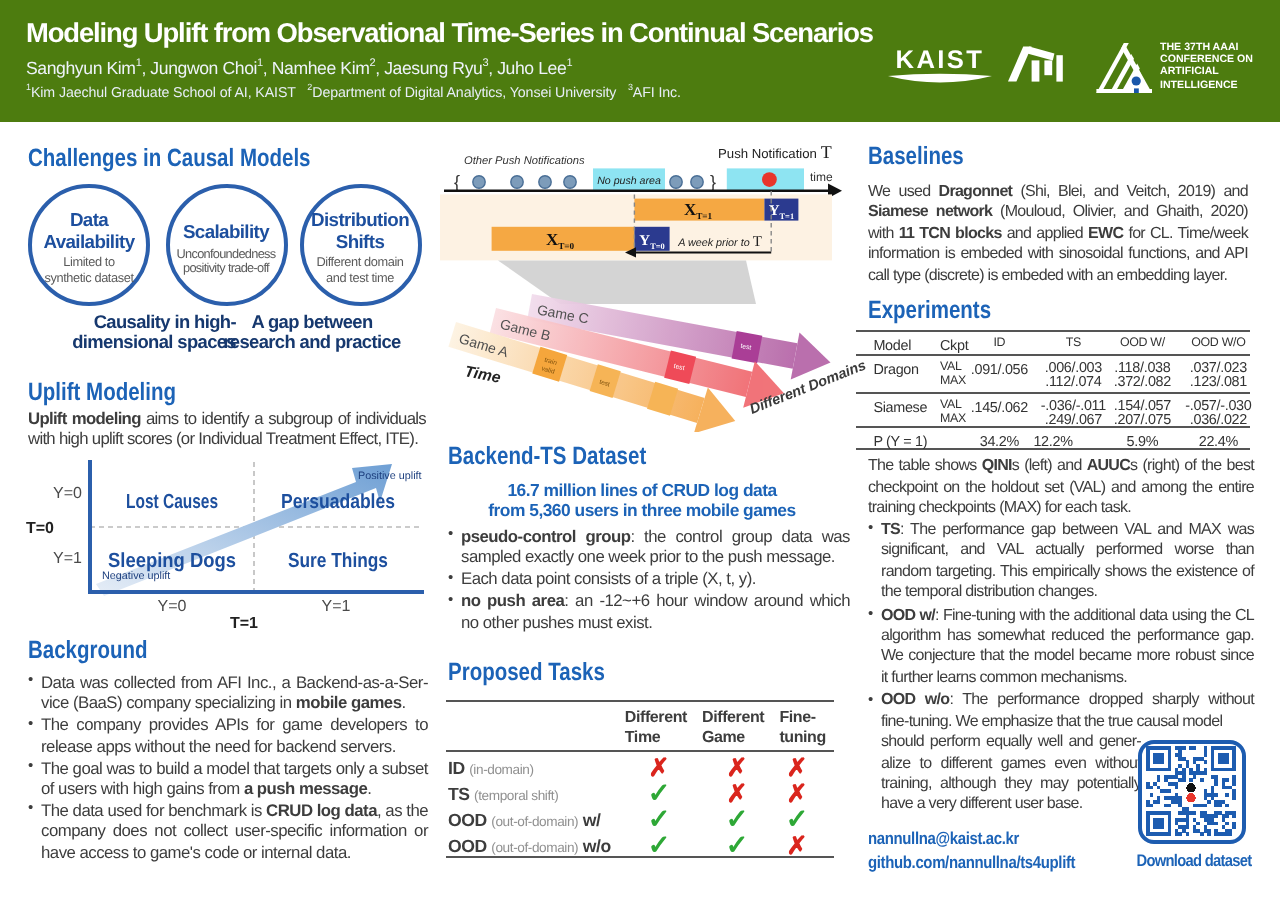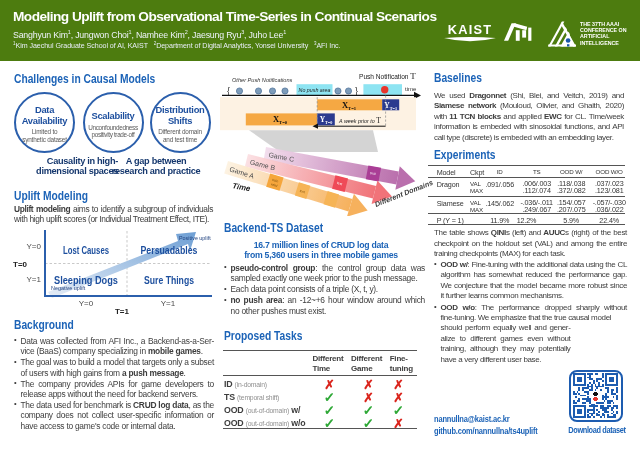--- a/index.html
+++ b/index.html
@@ -104,22 +104,22 @@
   <text x="41" y="53.5" text-anchor="end" font-size="8" fill="#4a4a4a">Y=1</text>
   <text x="13" y="38.5" font-size="8" font-weight="bold" fill="#222">T=0</text>
   <text x="86" y="77.5" text-anchor="middle" font-size="8" fill="#4a4a4a">Y=0</text>
   <text x="168" y="77.5" text-anchor="middle" font-size="8" fill="#4a4a4a">Y=1</text>
   <text x="122" y="86" text-anchor="middle" font-size="8" font-weight="bold" fill="#222">T=1</text>
 </svg>
 
 <div class="abs h2" style="left:14px;top:317.5px;">Background</div>
 <ul class="blt abs body" style="left:14px;top:335.7px;width:200px;">
 <li>Data was collected from AFI Inc., a Backend-as-a-Ser- vice (BaaS) company specializing in <b>mobile games</b>.</li>
+<li>The company provides APIs for game developers to release apps without the need for backend servers.</li>
 <li>The goal was to build a model that targets only a subset of users with high gains from <b>a push message</b>.</li>
-<li>The company provides APIs for game developers to release apps without the need for backend servers.</li>
 <li>The data used for benchmark is <b>CRUD log data</b>, as the company does not collect user-specific information or have access to game's code or internal data.</li>
 </ul>
 
 <svg class="abs" style="left:218px;top:66px;" width="216" height="150" viewBox="0 0 216 150">
   <defs>
     <linearGradient id="gA" x1="0" y1="0" x2="1" y2="0">
           <stop offset="0" stop-color="#fdf3e2"></stop>
           <stop offset="1" stop-color="#f6ad55"></stop>
         </linearGradient>
     <linearGradient id="gB" x1="0" y1="0" x2="1" y2="0">
@@ -271,28 +271,29 @@
     <span style="position:absolute;left:42.3px;font-size:6.2px;line-height:7.6px;">VAL<br>MAX</span>
     <span style="position:absolute;left:47px;width:50px;text-align:center;">.145/.062</span>
     <span style="position:absolute;left:89px;width:40px;text-align:center;line-height:7.6px;">-.036/-.011<br>.249/.067</span>
     <span style="position:absolute;left:124px;width:39px;text-align:center;line-height:7.6px;">.154/.057<br>.207/.075</span>
     <span style="position:absolute;left:161px;width:41px;text-align:center;line-height:7.6px;">-.057/-.030<br>.036/.022</span>
   </div>
 </div>
 <div class="abs" style="left:427.7px;top:215.6px;width:198px;font-size:7.2px;color:#333;letter-spacing:-0.15px;">
   <div style="position:relative;height:9px;">
     <span style="position:absolute;left:9px;">P (Y = 1)</span>
-    <span style="position:absolute;left:47px;width:50px;text-align:center;">11.9%</span>
+    <span style="position:absolute;left:47px;width:50px;text-align:center;">34.2%</span>
     <span style="position:absolute;left:89px;width:40px;text-align:left;">12.2%</span>
     <span style="position:absolute;left:124px;width:39px;text-align:center;">5.9%</span>
     <span style="position:absolute;left:161px;width:41px;text-align:center;">22.4%</span>
   </div>
 </div>
 <div class="abs body" style="left:434px;top:228.2px;width:193px;font-size:8.0px;letter-spacing:-0.35px;">The table shows <b>QINI</b>s (left) and <b>AUUC</b>s (right) of the best checkpoint on the holdout set (VAL) and among the entire training checkpoints (MAX) for each task.</div>
 <ul class="blt abs body" style="left:434px;top:259.8px;width:193px;font-size:8.0px;letter-spacing:-0.35px;">
+<li style="margin-bottom:1.2px;"><b>TS</b>: The performance gap between VAL and MAX was significant, and VAL actually performed worse than random targeting. This empirically shows the existence of the temporal distribution changes.</li>
 <li style="margin-bottom:1.2px;"><b>OOD w/</b>: Fine-tuning with the additional data using the CL algorithm has somewhat reduced the performance gap. We conjecture that the model became more robust since it further learns common mechanisms.</li>
 <li><b>OOD w/o</b>: The performance dropped sharply without <span style="white-space:nowrap">fine-tuning</span>. We emphasize that the true causal model<div style="width:130px;">should perform equally well and gener- alize to different games even without training, although they may potentially have a very different user base.</div></li>
 </ul>
 
 <div class="abs" style="left:569px;top:370px;width:54px;height:52px;border:2.5px solid #1d5cb0;border-radius:8px;background:#fff;">
 <svg width="47" height="45" viewBox="0 0 25 25" style="position:absolute;left:1px;top:1px;" shape-rendering="crispEdges">
   <g fill="#1d5cb0">
     <rect x="0" y="0" width="7" height="1.05"></rect>
     <rect x="8" y="0" width="3" height="1.05"></rect>
     <rect x="12" y="0" width="2" height="1.05"></rect>

